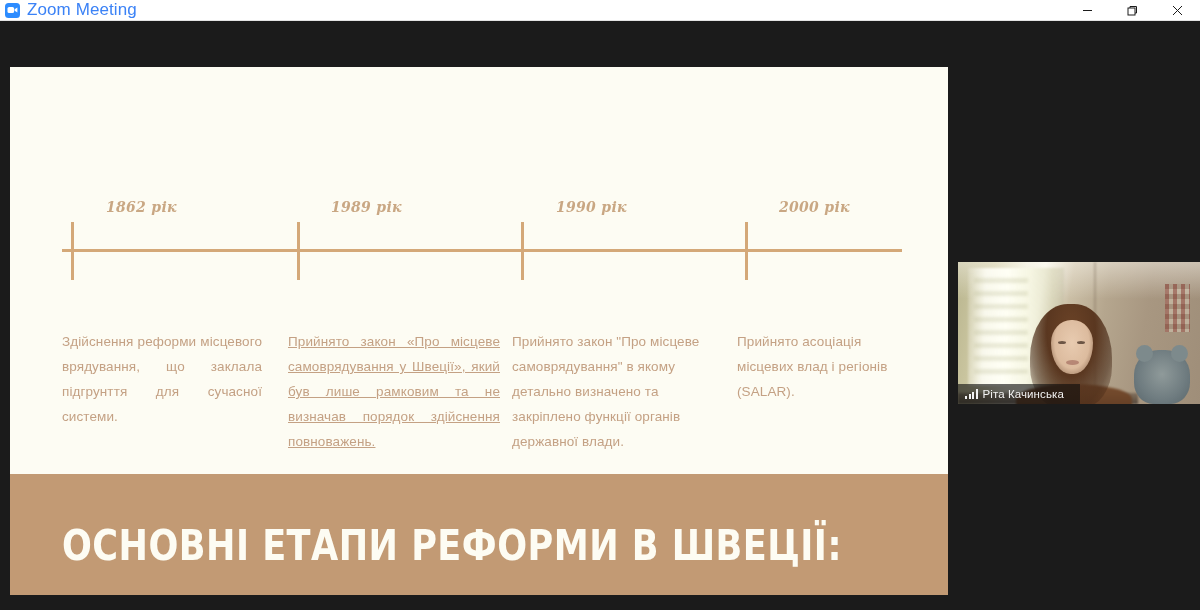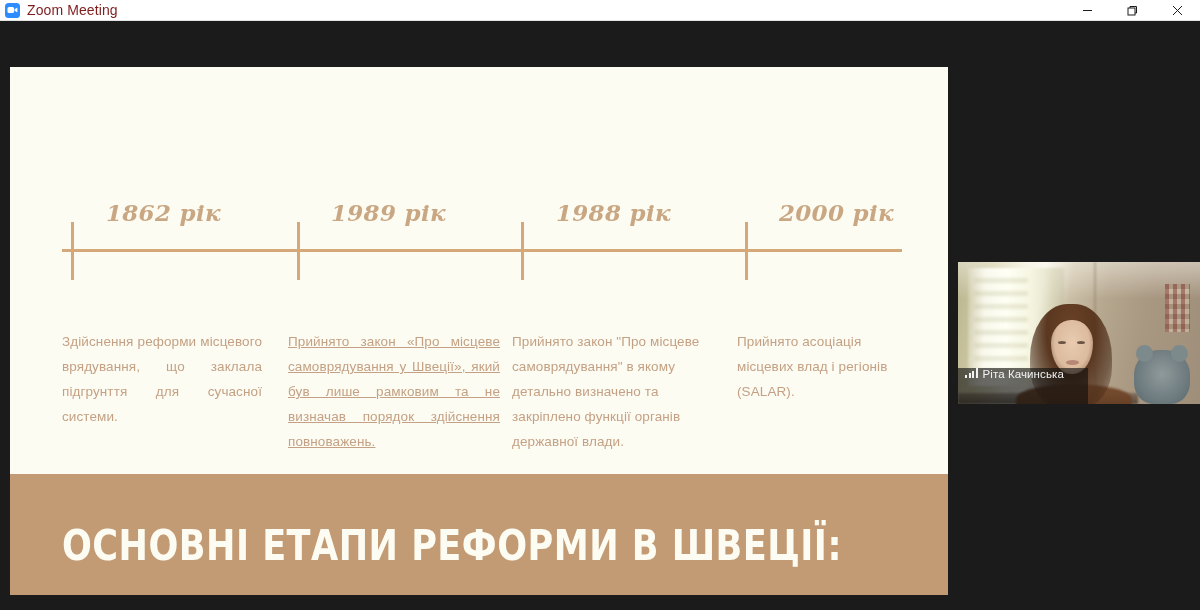--- a/index.html
+++ b/index.html
@@ -31,22 +31,22 @@
   .zoom-logo {
     width: 15px; height: 15px;
     border-radius: 3.5px;
     background: #2d8cff;
     display: flex;
     align-items: center;
     justify-content: center;
   }
   .zoom-logo svg { display: block; }
   .tb-title {
-    font-size: 14px;
-    color: #7f1d1d;
+    font-size: 17px;
+    color: #3b82f6;
     letter-spacing: 0.1px;
     white-space: nowrap;
   }
   .tb-right {
     margin-left: auto;
     display: flex;
     height: 21px;
   }
   .tb-btn {
     width: 45px; height: 21px;
@@ -92,21 +92,21 @@
     width: 3px; height: 58px;
     background: #d4a878;
   }
 
   .year {
     position: absolute;
     top: 132px;
     font-family: "DejaVu Serif", "Liberation Serif", serif;
     font-style: italic;
     font-weight: bold;
-    font-size: 23px;
+    font-size: 14px;
     color: #c9a783;
     white-space: nowrap;
     letter-spacing: 0.3px;
   }
 
   .col {
     position: absolute;
     top: 262px;
     font-size: 13.5px;
     line-height: 25px;
@@ -277,25 +277,25 @@
     position: absolute;
     left: 0; top: 131px;
     width: 180px; height: 11px;
     background: linear-gradient(180deg, rgba(90,70,55,0.45), rgba(50,38,30,0.7));
     filter: blur(1px);
   }
 
   .vid-namebar {
     position: absolute;
     left: 0; bottom: 0;
-    height: 36px;
-    display: flex;
-    align-items: flex-start;
+    height: 20px;
+    display: flex;
+    align-items: center;
     gap: 5px;
-    padding: 0 24px 0 7px;
+    padding: 0 16px 0 7px;
     background: rgba(15,15,15,0.62);
   }
   .vid-name {
     font-size: 11.5px;
     color: #f2f2f2;
     white-space: nowrap;
     letter-spacing: 0.1px;
   }
   .sig-bars {
     display: flex;
@@ -355,21 +355,21 @@
     <div class="timeline">
       <div class="tl-axis"></div>
 
       <div class="tl-tick" style="left:61px;"></div>
       <div class="tl-tick" style="left:287px;"></div>
       <div class="tl-tick" style="left:511px;"></div>
       <div class="tl-tick" style="left:735px;"></div>
 
       <div class="year" style="left:96px;">1862 рік</div>
       <div class="year" style="left:321px;">1989 рік</div>
-      <div class="year" style="left:546px;">1988 рік</div>
+      <div class="year" style="left:546px;">1990 рік</div>
       <div class="year" style="left:769px;">2000 рік</div>
 
       <div class="col justify" style="left:52px;  width:200px;">Здійснення реформи місцевого врядування, що заклала підгрунття для сучасної системи.</div>
       <div class="col justify" style="left:278px; width:212px;text-decoration:underline;">Прийнято закон «Про місцеве самоврядування у Швеції», який був лише рамковим та не визначав порядок здійснення повноважень.</div>
       <div class="col left" style="left:502px; width:216px;">Прийнято закон "Про місцеве самоврядування" в якому детально визначено та закріплено функції органів державної влади.</div>
       <div class="col left" style="left:727px; width:180px;">Прийнято асоціація місцевих влад і регіонів (SALAR).</div>
     </div>
 
     <div class="band">
       <div class="band-title">ОСНОВНІ ЕТАПИ РЕФОРМИ В ШВЕЦІЇ:</div>

